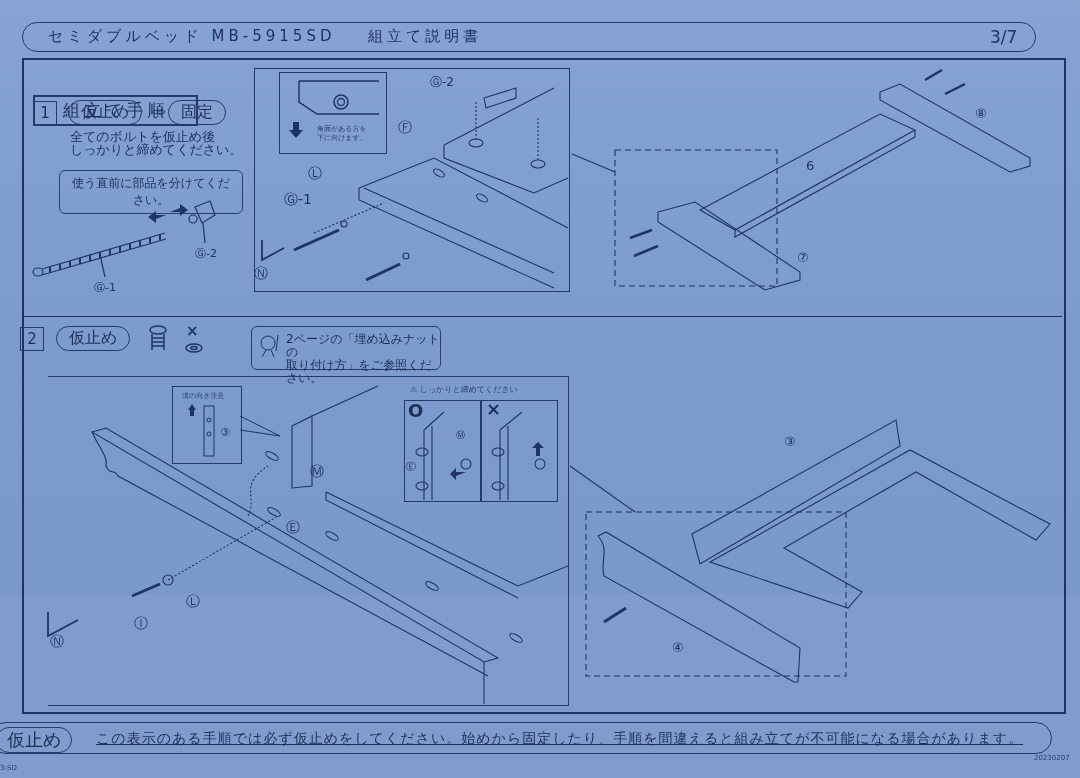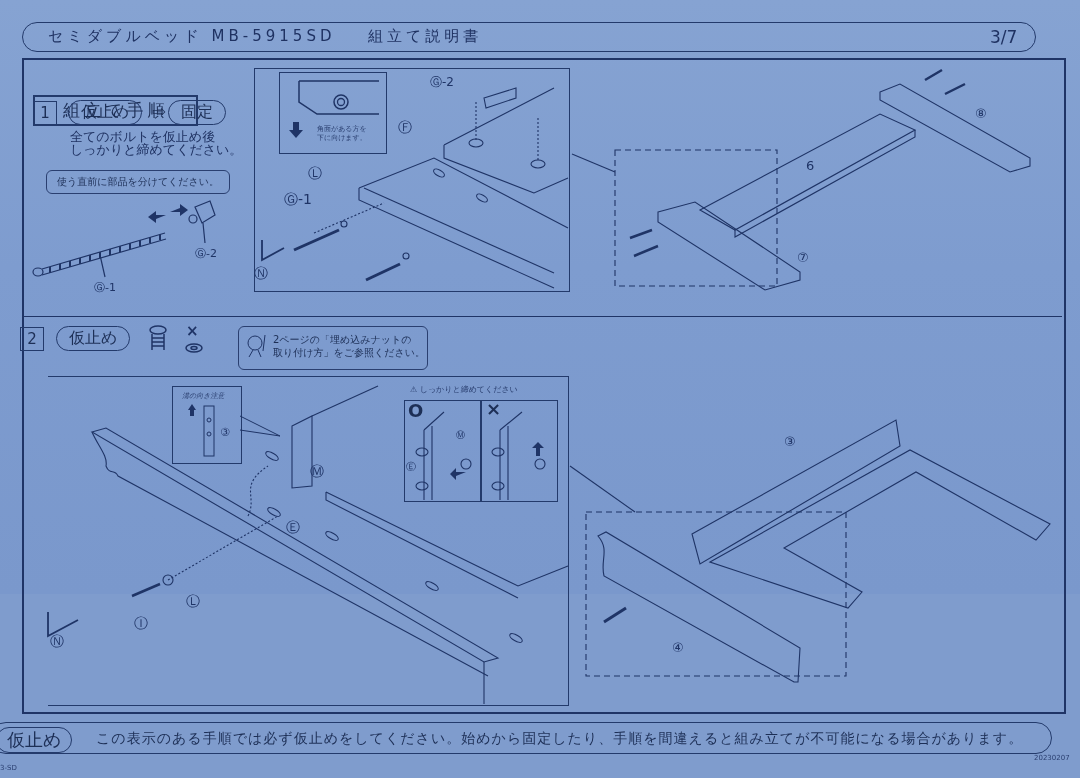--- a/index.html
+++ b/index.html
@@ -10,26 +10,26 @@
   .header-title{left:48px;top:27px;font-size:15px;letter-spacing:4px;color:#1f3262;white-space:nowrap;}
   .header-sub{left:368px;top:27px;font-size:15px;letter-spacing:4px;color:#1f3262;}
   .page-num{left:990px;top:27px;font-size:17px;color:#1f3262;}
   .frame{left:22px;top:58px;width:1040px;height:652px;border:2px solid #1f3466;}
   .divider-h{left:22px;top:316px;width:1040px;height:0;border-top:1.5px solid #1f3466;}
   .boxed{border:1.5px solid #233a6b;}
   .section-title{left:33px;top:63px;padding:2px 28px;font-size:17px;letter-spacing:4px;border:2px solid #233a6b;margin-top:32px;}
   .step-num{width:22px;height:22px;border:1.5px solid #233a6b;font-size:15px;text-align:center;line-height:22px;}
   .pill{border:1.5px solid #233a6b;border-radius:14px;padding:1px 12px;font-size:16px;}
   .small{font-size:13px;line-height:13px;color:#1f3262;}
-  .note-box{border:1px solid #2a3f70;border-radius:6px;font-size:10px;padding:4px 8px;}
+  .note-box{border:1px solid #2a3f70;border-radius:6px;font-size:12px;padding:4px 8px;margin-left:13px;}
   .diagram{border:1.5px solid #233a6b;}
   svg{overflow:visible;}
   .footer-band{left:-10px;top:722px;width:1060px;height:30px;border:1.5px solid #233a6b;border-radius:16px;}
   .footer-pill{left:-4px;top:727px;border:1.8px solid #233a6b;border-radius:14px;padding:0 10px;font-size:18px;}
-  .footer-text{left:96px;top:730px;font-size:14px;letter-spacing:1px;white-space:nowrap;}
+  .footer-text{left:96px;top:730px;font-size:14px;letter-spacing:1px;white-space:nowrap;text-decoration:underline;}
   .tiny{font-size:7px;color:#2a3f70;}
 </style>
 </head>
 <body>
 
 <div class="page">
 
   <div class="abs header-band"></div>
   <div class="abs header-title">セミダブルベッド MB-5915SD</div>
   <div class="abs header-sub">組立て説明書</div>
@@ -133,21 +133,21 @@
     <div style="position:absolute;left:34px;top:6px;white-space:pre-line;line-height:13px;">2ページの「埋め込みナットの
 取り付け方」をご参照ください。</div>
     <svg style="position:absolute;left:6px;top:4px;" width="28" height="28">
       <circle cx="10" cy="12" r="7" stroke="#1f3466" fill="none"></circle>
       <path d="M4 26 L8 19 M16 26 L13 19 M20 4 L18 20" stroke="#1f3466" fill="none"></path>
     </svg>
   </div>
 
   <div class="abs diagram" style="left:48px;top:376px;width:520px;height:328px;border-left:none;"></div>
   <div class="abs boxed" style="left:172px;top:386px;width:68px;height:76px;"></div>
-  <div class="abs tiny" style="left:182px;top:391px;font-style:italic;">溝の向き注意</div>
+  <div class="abs tiny" style="left:182px;top:391px;">溝の向き注意</div>
   <svg class="abs" style="left:172px;top:386px;" width="110" height="76">
     <path d="M16 24 L20 18 L24 24 L22 24 L22 30 L18 30 L18 24 Z" fill="#1f3466"></path>
     <rect x="32" y="20" width="10" height="50" stroke="#1f3466" fill="none"></rect>
     <circle cx="37" cy="34" r="2" stroke="#1f3466" fill="none"></circle>
     <circle cx="37" cy="48" r="2" stroke="#1f3466" fill="none"></circle>
     <text x="48" y="50" font-size="11" fill="#1f3466" font-family="DejaVu Sans, sans-serif">③</text>
     <path d="M68 30 L108 50 L68 44" stroke="#1f3466" fill="none"></path>
   </svg>
 
   <div class="abs tiny" style="left:410px;top:384px;font-size:8px;">⚠ <span>しっかりと締めてください</span></div>

